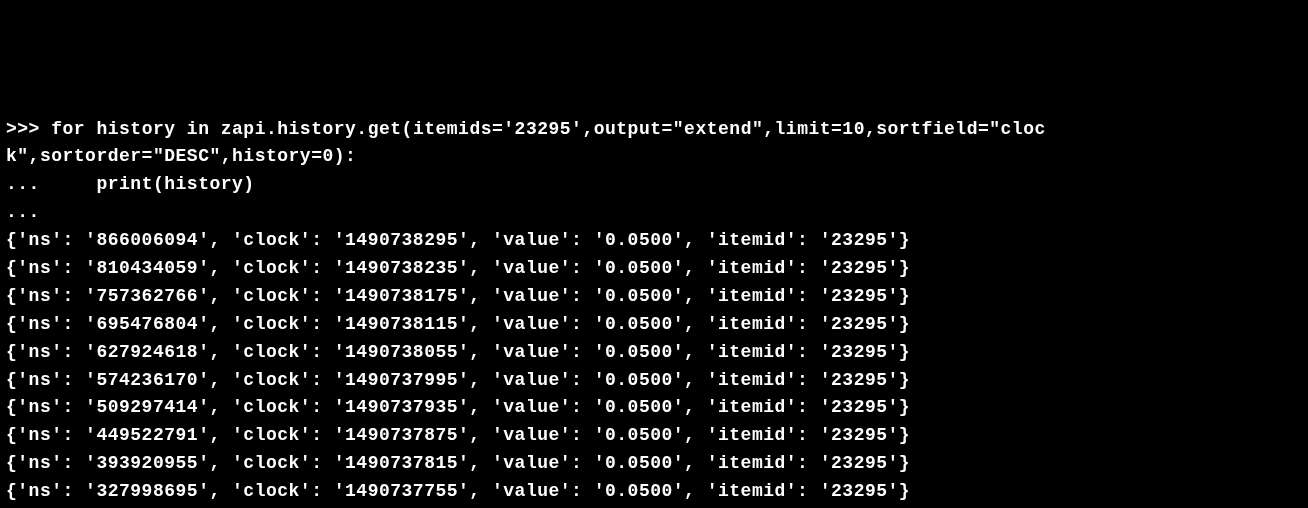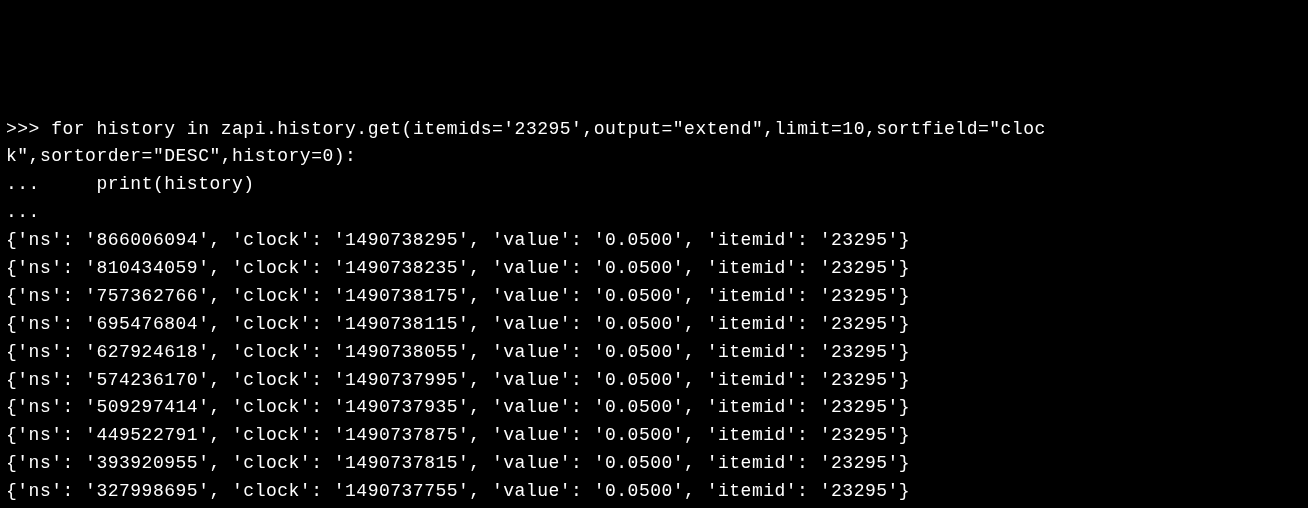--- a/index.html
+++ b/index.html
@@ -1,18 +1,19 @@
 <!DOCTYPE html>
 <html><head>
   <meta charset="utf-8">
   <style>
     * {
       margin: 0;
       padding: 0;
       box-sizing: border-box;
+      font-weight: bold;
     }
     body {
       background-color: #000000;
       color: #ffffff;
       font-family: 'Courier New', Consolas, monospace;
       font-size: 18px;
       line-height: 1.55;
       padding: 4px 6px;
       width: 1308px;
       height: 508px;

